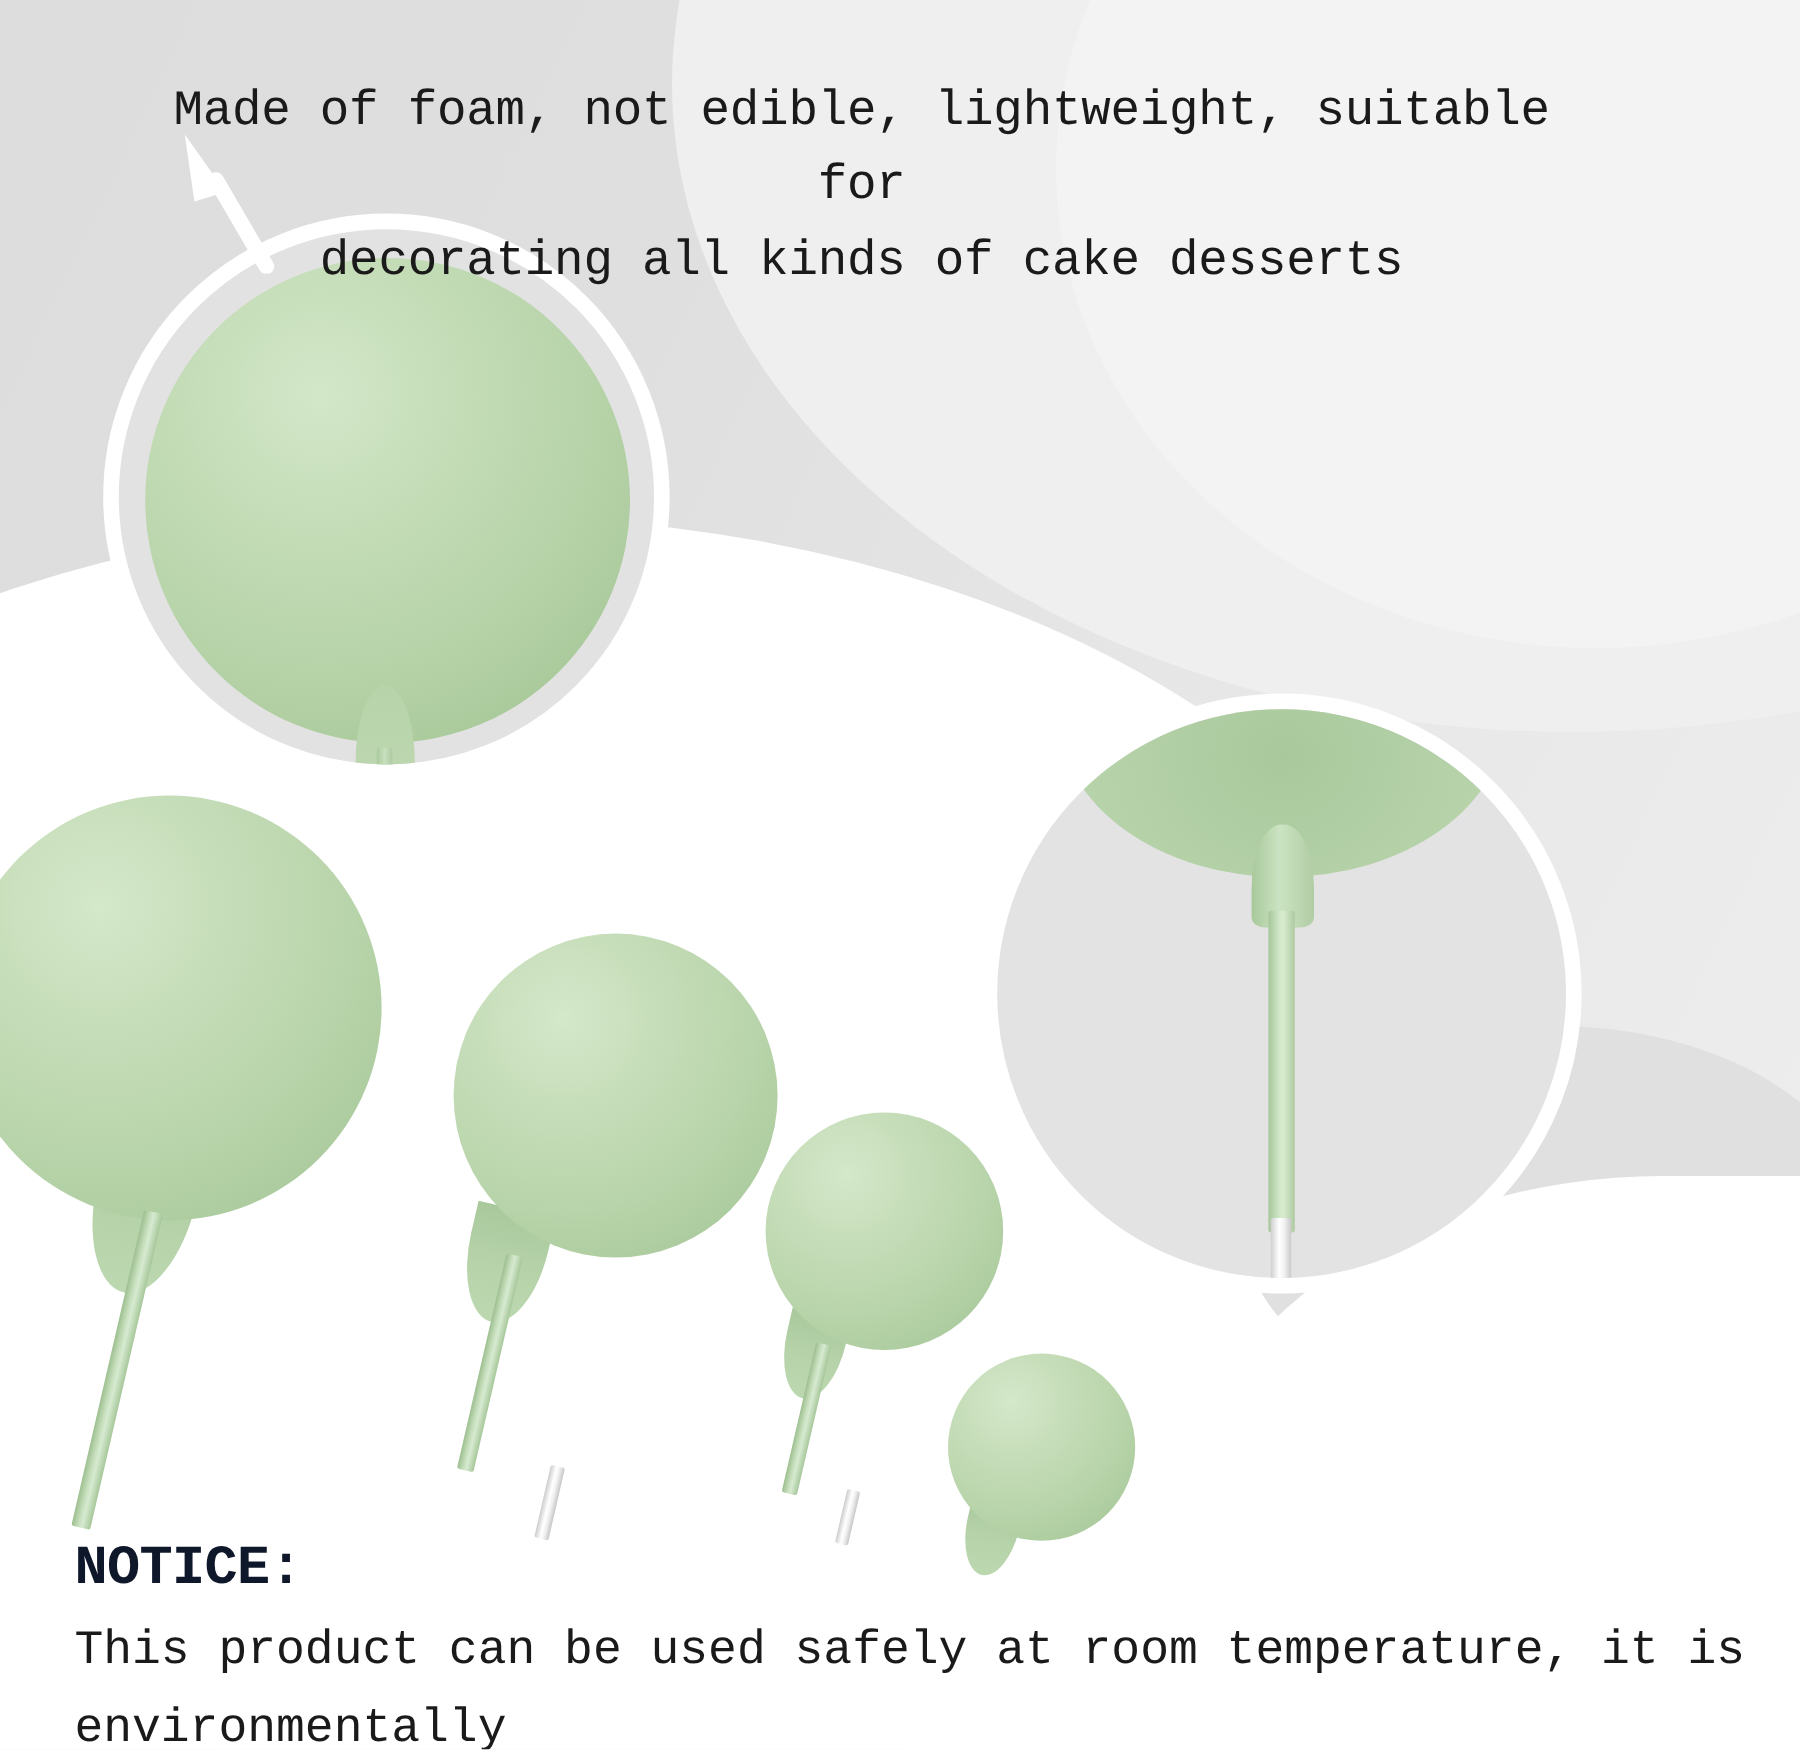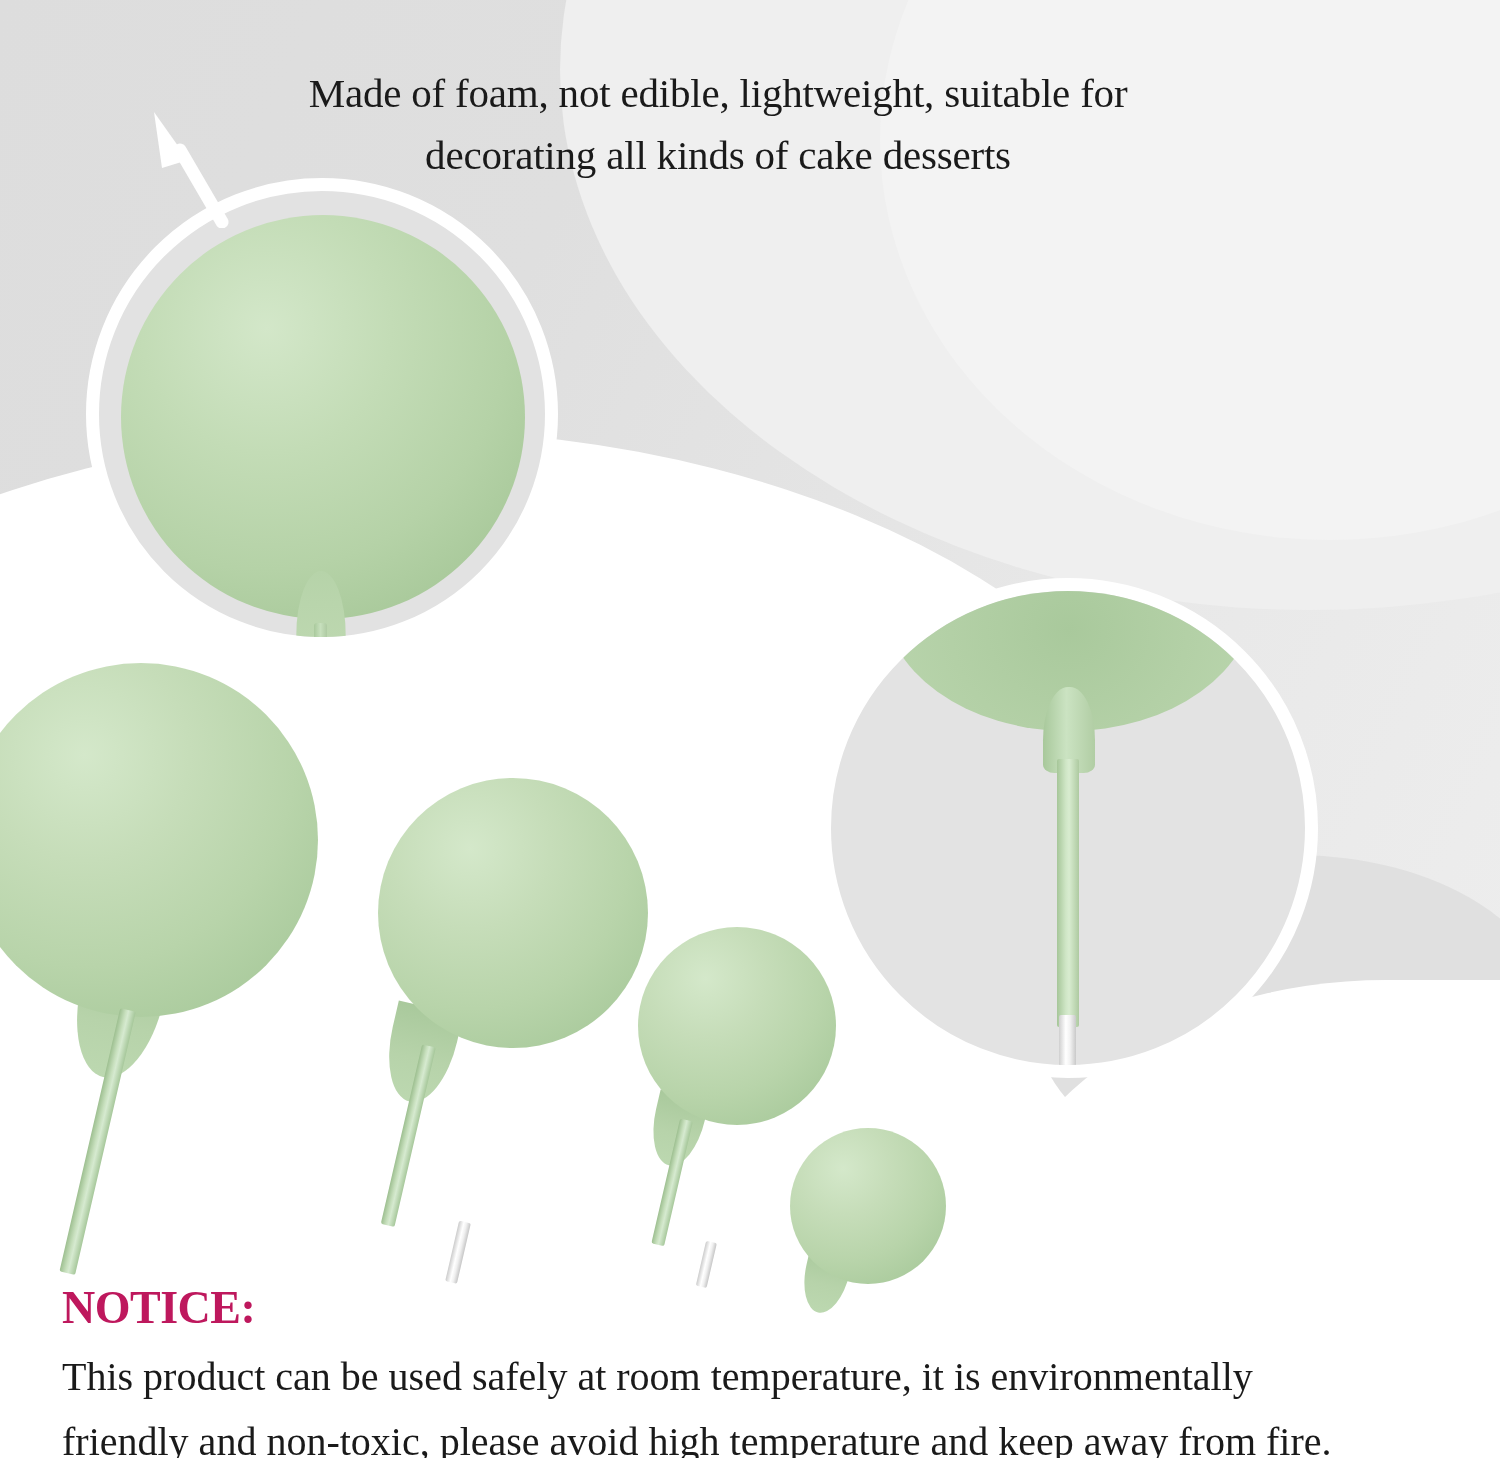--- a/index.html
+++ b/index.html
@@ -6,21 +6,21 @@
     margin: 0;
     padding: 0;
     background: #ffffff;
   }
   #stage {
     position: relative;
     width: 1500px;
     height: 1458px;
     overflow: hidden;
     background: #ffffff;
-    font-family: Liberation Serif, serif;
+    font-family: Liberation Mono, monospace;
   }
 
   
   .bg-base {
     position: absolute;
     left: 0; top: 0;
     width: 1500px; height: 1458px;
     background: linear-gradient(115deg, #dddddd 0%, #dfdfdf 30%, #e7e7e7 60%, #efefef 100%);
   }
   
@@ -168,21 +168,21 @@
   .ball { position: absolute; border-radius: 50%; }
   .stem { position: absolute; border-radius: 2px; }
   .stem-tip { position: absolute; border-radius: 2px; }
   .neck { position: absolute; }
 
   
   #notice-title {
     position: absolute;
     left: 62px;
     top: 1281px;
-    color: #be185d;
+    color: #0f172a;
     font-size: 46px;
     font-weight: bold;
     letter-spacing: -0.5px;
     text-align: center;
   }
   #notice-body {
     position: absolute;
     left: 62px;
     top: 1345px;
     width: 1400px;

